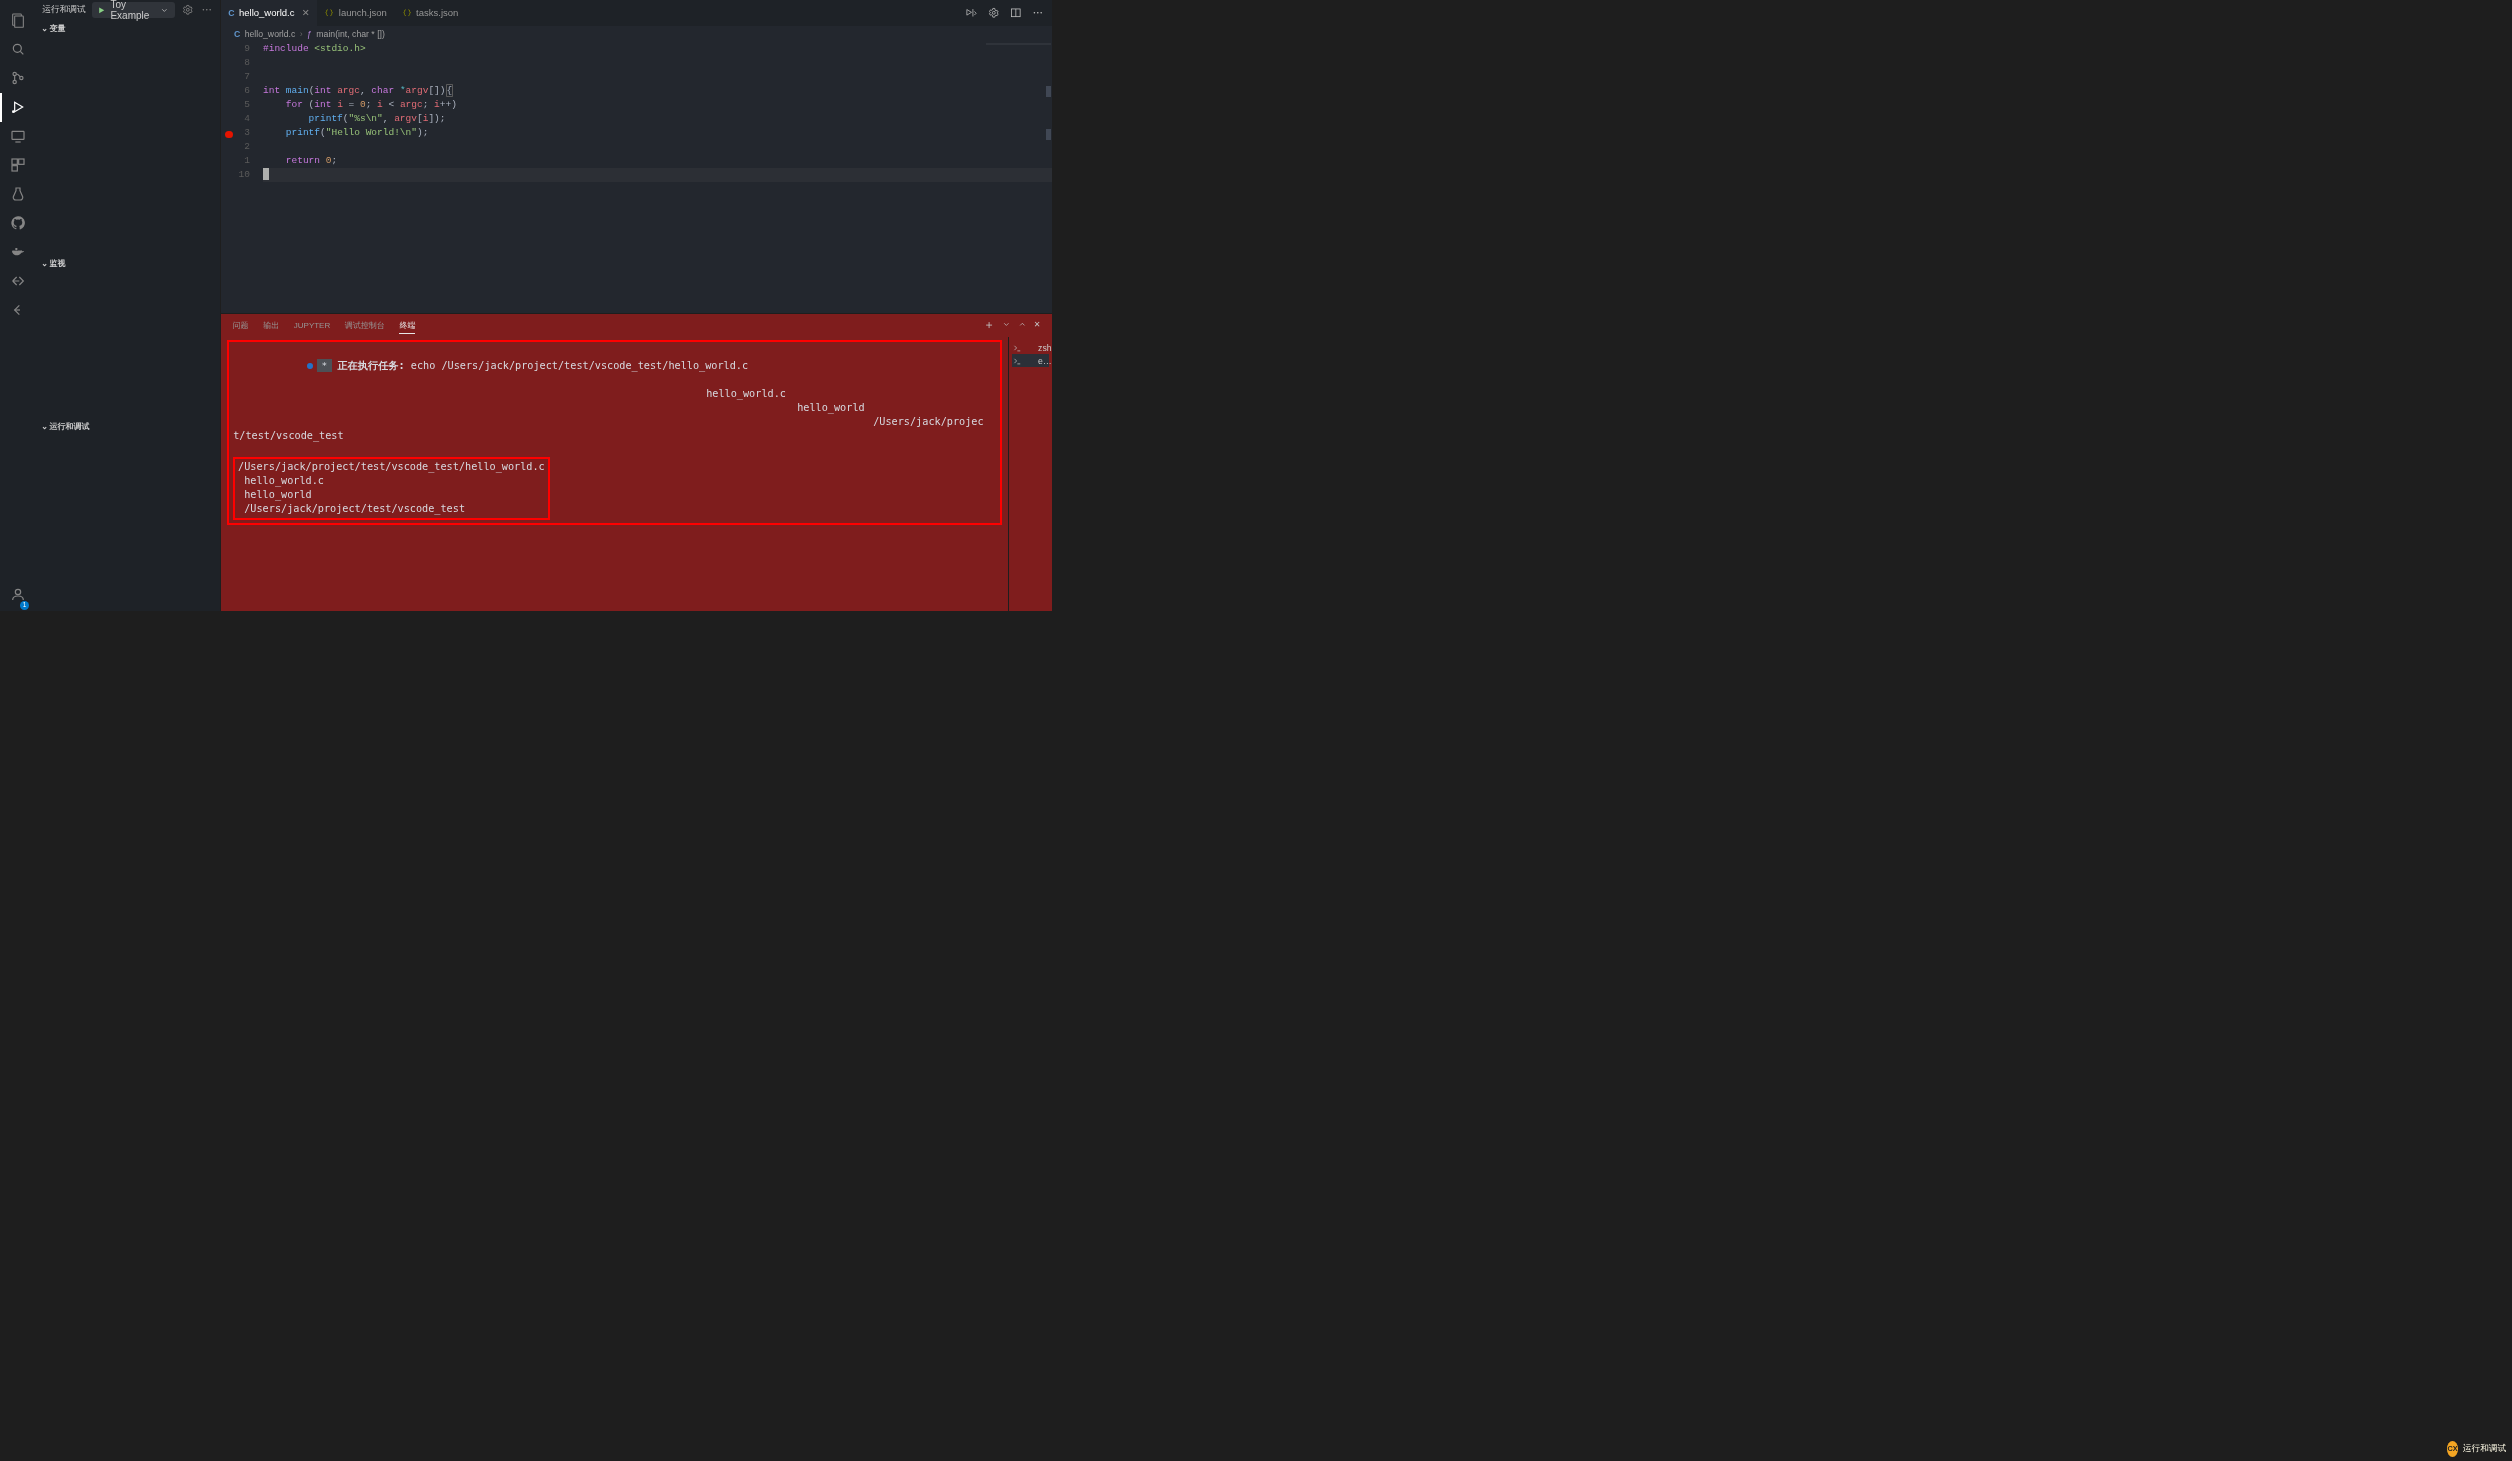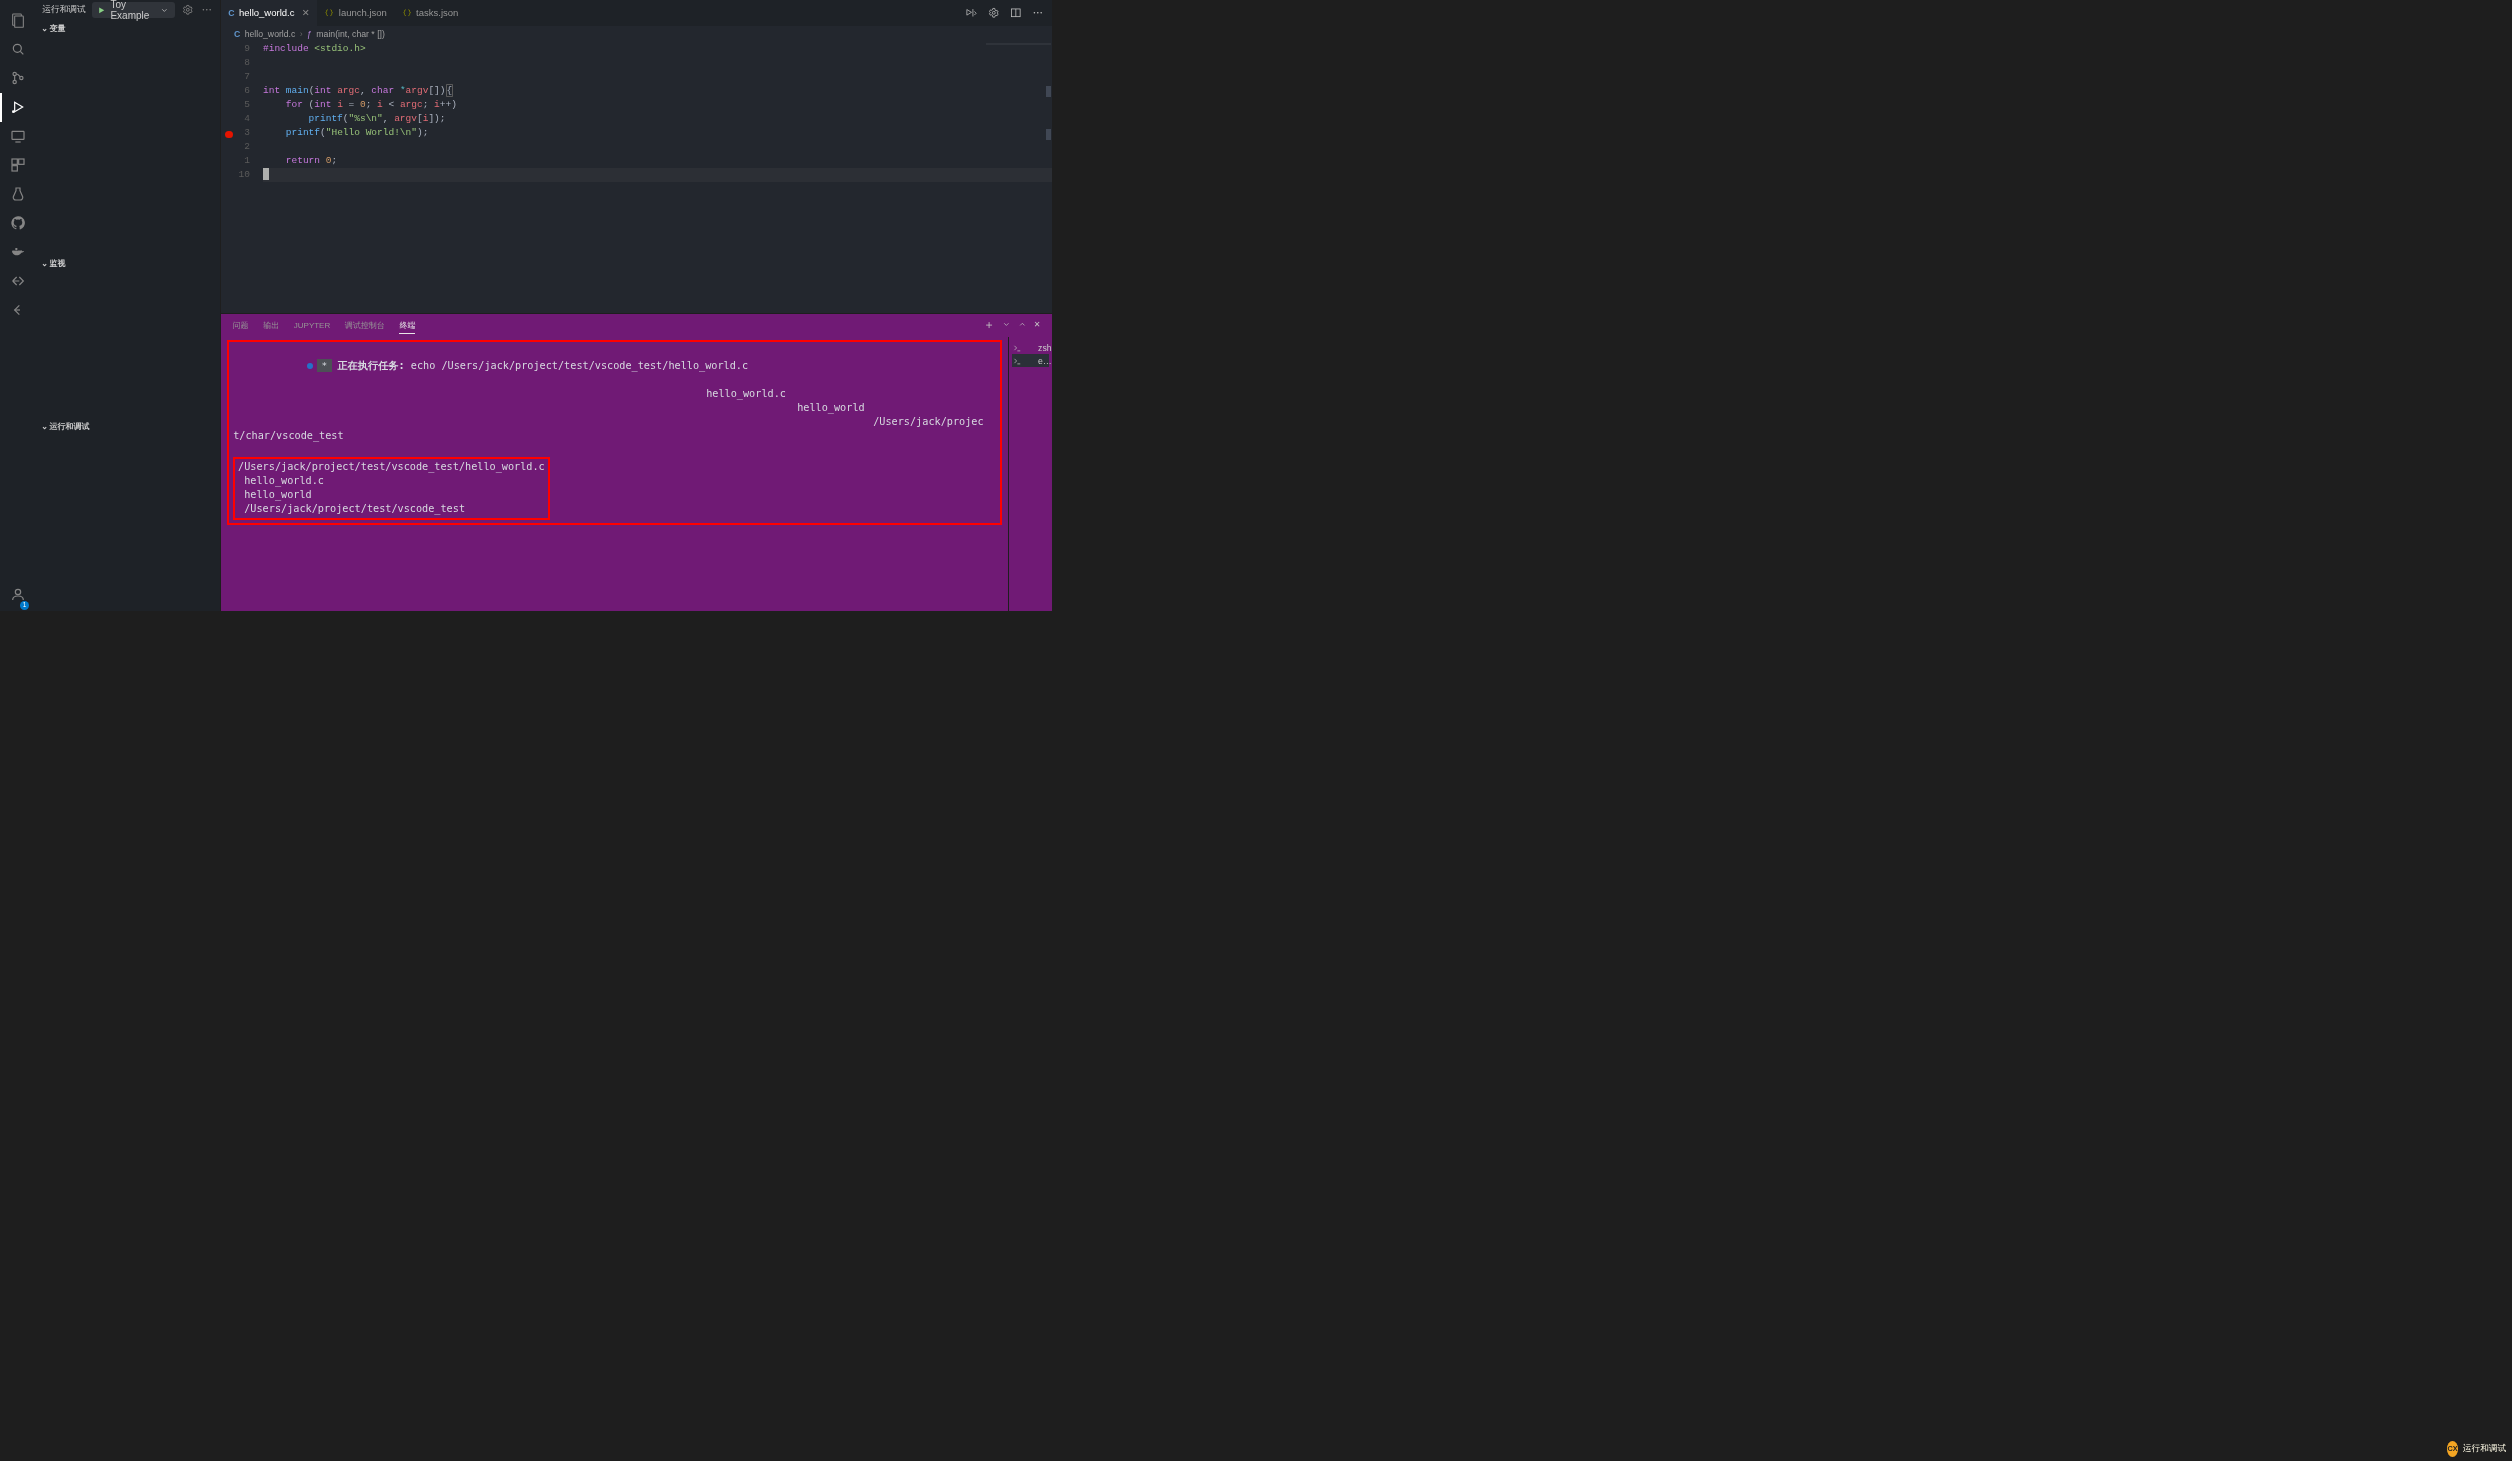--- a/index.html
+++ b/index.html
@@ -188,21 +188,21 @@
   width: 65px; height: 22px;
   background: linear-gradient(#3b3f46 0%, #3b3f46 10%, rgba(0,0,0,0) 10%);
   opacity: 0.5;
 }
 .overview-ruler {
   position:absolute; right:0; top:0; bottom:0; width:10.2px;
 }
 .overview-ruler .mk { position:absolute; right:1.5px; width:4.4px; height:11.6px; background:#404754; }
 .panel {
   height: 298px;
-  background: #701a75;
+  background: #7f1d1d;
   border-top: 0.7px solid #1e1e1e;
   display: flex;
   flex-direction: column;
 }
 .panel-tabs {
   display: flex;
   align-items: center;
   padding: 0 11.6px;
   height: 23px;
   font-size: 8px;
@@ -533,21 +533,21 @@
 
     <div class="terminal-wrap">
       <div class="terminal">
         <div class="red-outer">
           <div class="term-line">
             <span class="term-dot"></span><span class="term-badge">*</span><span style="font-weight:600">正在执行任务: </span><span>echo /Users/jack/project/test/vscode_test/hello_world.c</span>
           </div>
           <div class="term-line" style="text-align:left;padding-left:473px">hello_world.c</div>
           <div class="term-line" style="text-align:left;padding-left:564px">hello_world</div>
           <div class="term-line"><span style="display:inline-block;width:640px"></span><span>/Users/jack/projec</span></div>
-          <div class="term-line">t/char/vscode_test</div>
+          <div class="term-line">t/test/vscode_test</div>
           <div class="term-line">&nbsp;</div>
           <div class="red-inner">
             <div class="term-line">/Users/jack/project/test/vscode_test/hello_world.c</div>
             <div class="term-line"> hello_world.c</div>
             <div class="term-line"> hello_world</div>
             <div class="term-line"> /Users/jack/project/test/vscode_test</div>
           </div>
         </div>
       </div>
 

